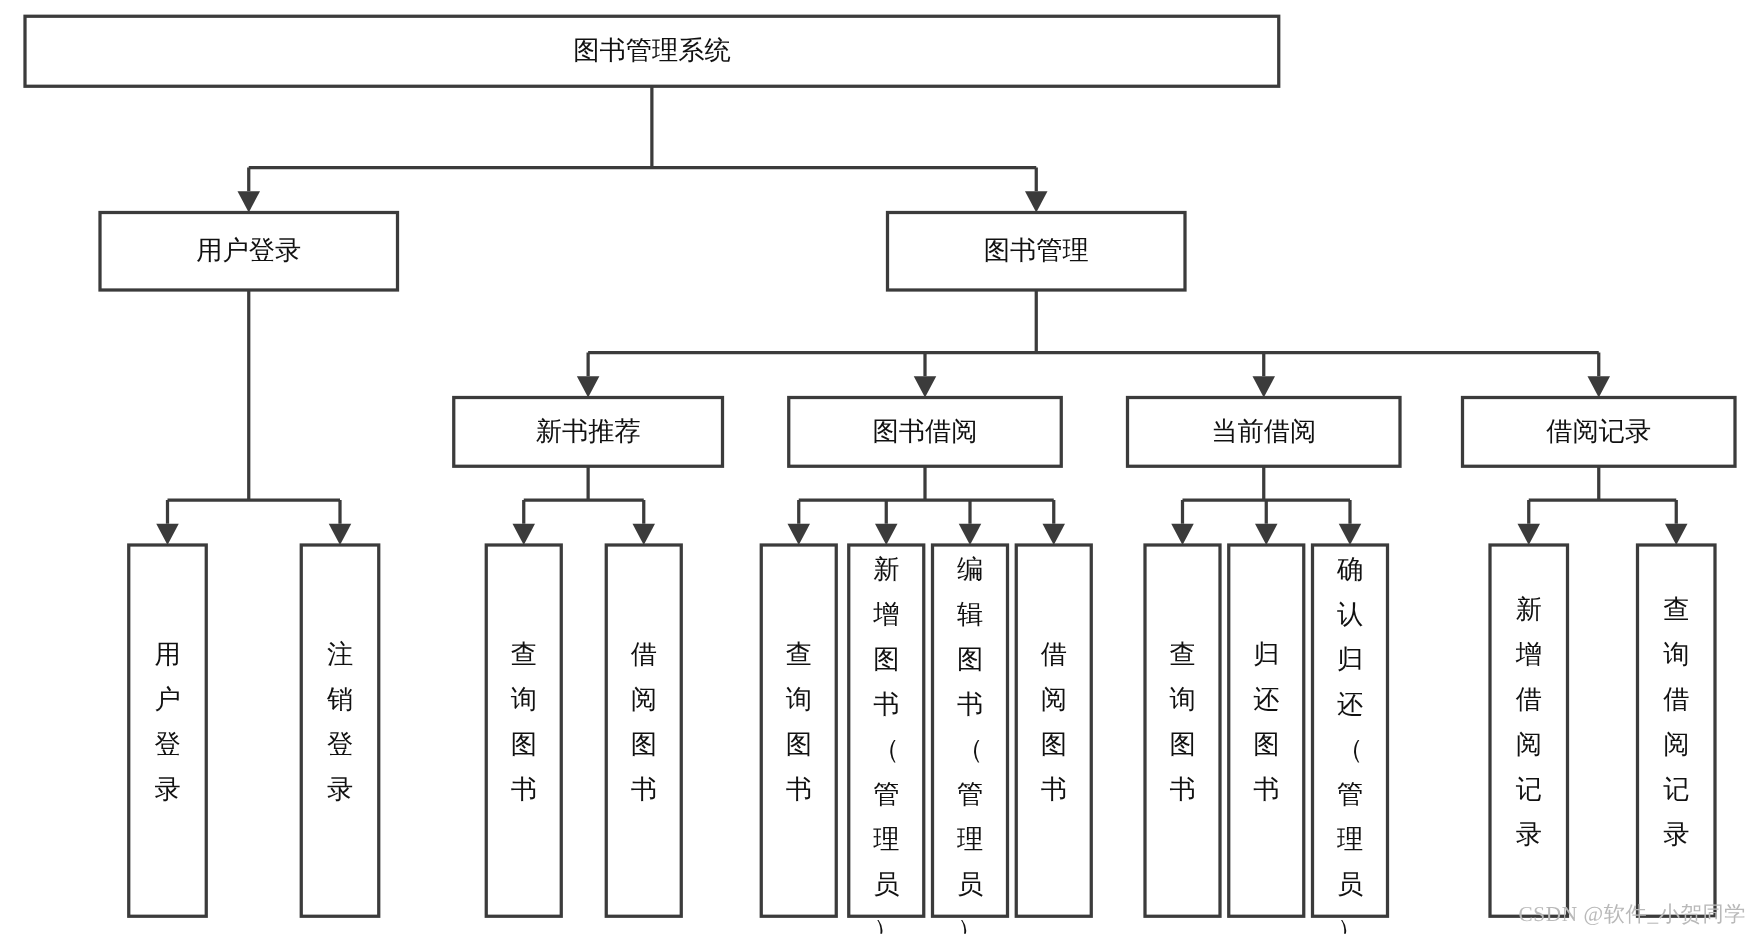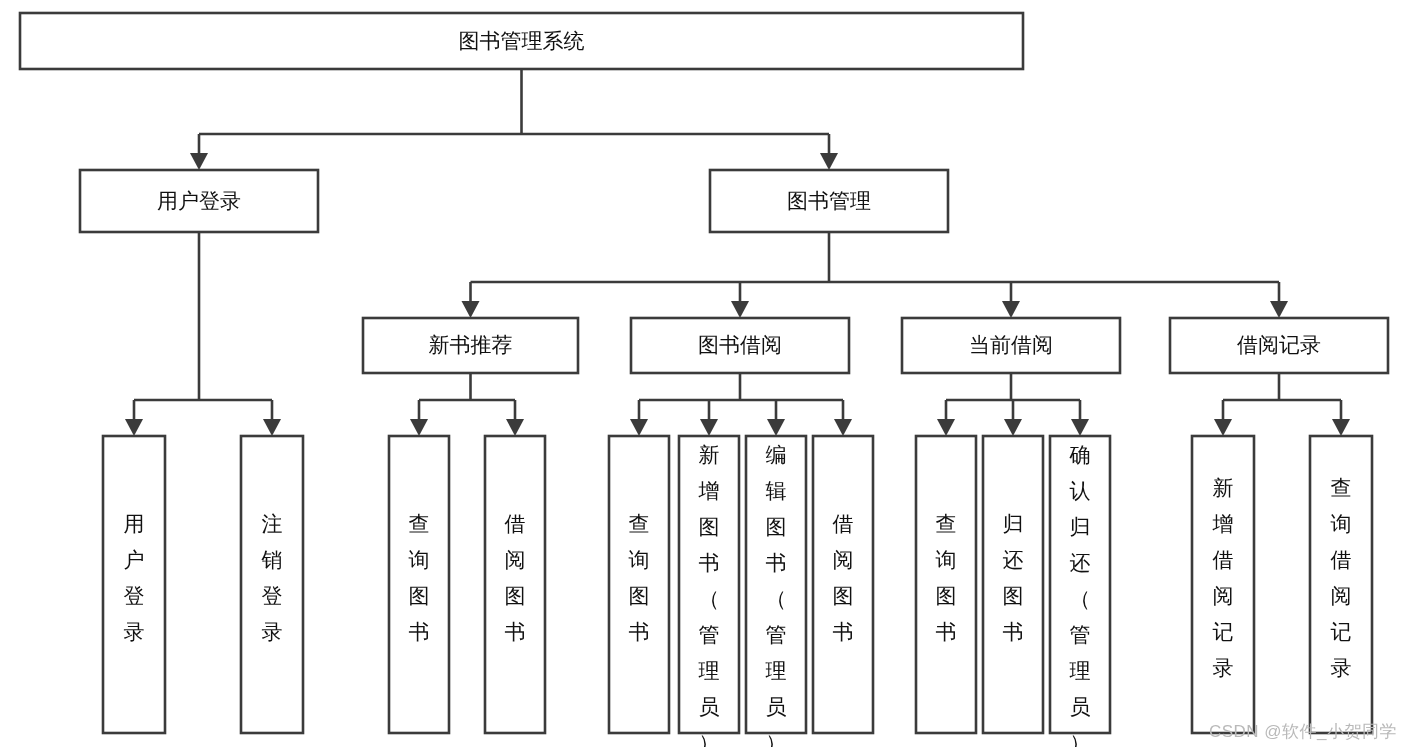--- a/index.html
+++ b/index.html
@@ -50,21 +50,21 @@
   .node-label-vert {
     font-family: "Liberation Sans", "DejaVu Sans", sans-serif;
     fill: #111111;
     font-size: 21px;
     text-anchor: middle;
   }
   .watermark {
     position: absolute;
     right: 8px;
     bottom: 4px;
-    font-family: Liberation Sans, sans-serif;
+    font-family: Liberation Serif, serif;
     font-size: 17px;
     color: #b9b9b9;
     letter-spacing: 0.5px;
     white-space: nowrap;
     user-select: none;
   }
 </style>
 </head>
 <body>
 

